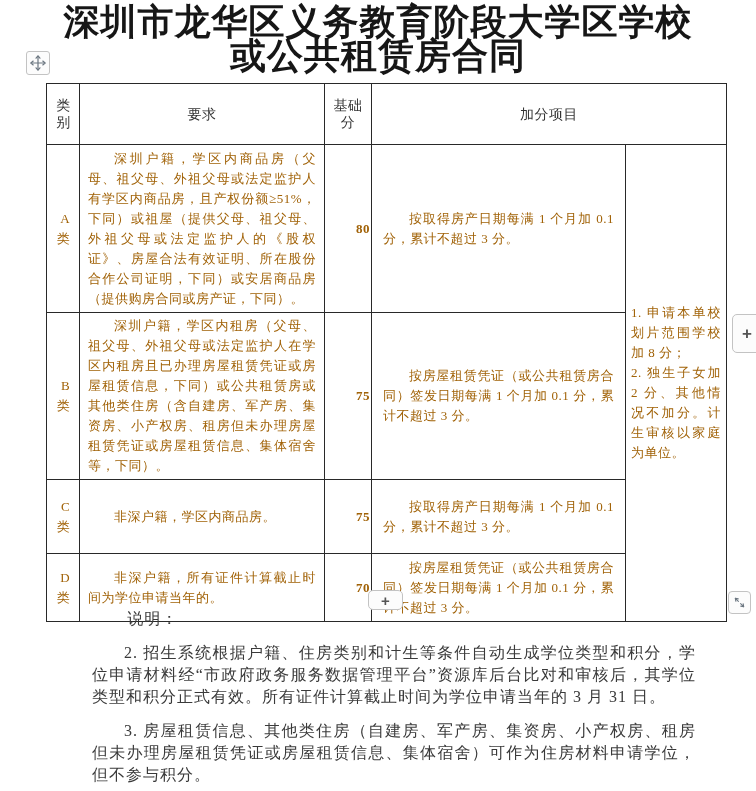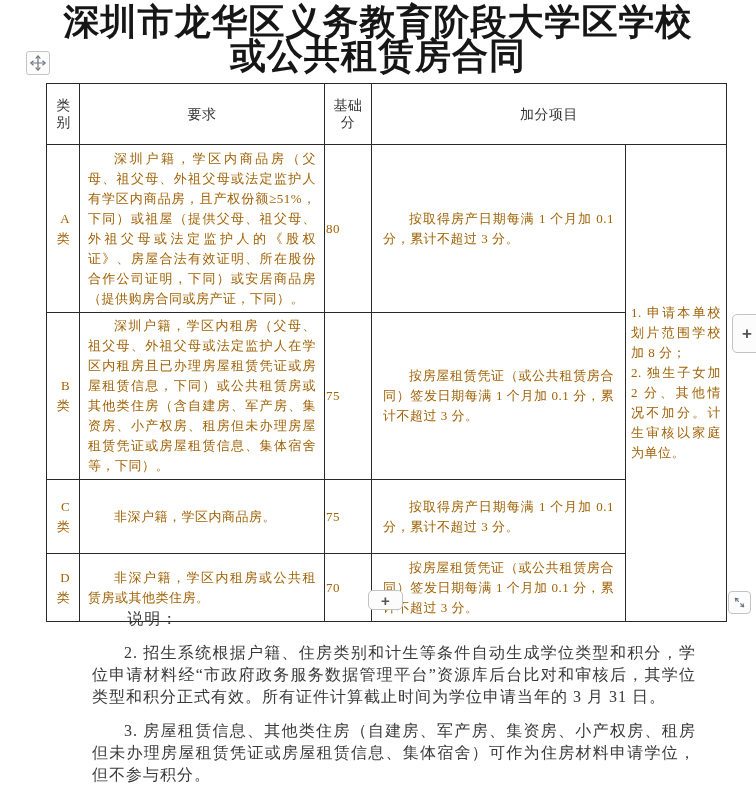--- a/index.html
+++ b/index.html
@@ -37,21 +37,21 @@
   tr.hdr td{text-align:center;font-size:14px;line-height:17px;color:#333;}
   tr.row-hdr{height:36px;}
   tr.row-a{height:168px;}
   tr.row-b{height:161px;}
   tr.row-c{height:74px;}
   tr.row-d{height:68px;}
   td.cat{text-align:center;font-size:15px;line-height:21px;padding:0;}
   .vstack{width:1.1em;margin:10px auto;word-break:break-all;text-align:right;}
   .vstack2{width:2.3em;margin:12px auto;word-break:break-all;text-align:center;}
   td.req{padding:3px 8px;text-align:justify;text-indent:2em;}
-  td.score{text-align:left;font-size:15px;letter-spacing:0;}
+  td.score{text-align:right;font-size:15px;letter-spacing:0;font-weight:bold;}
   td.bonus{padding:3px 11px;text-align:justify;text-indent:2em;line-height:21px;}
   td.sidenote{
     padding:2px 5px;font-size:13px;line-height:21px;letter-spacing:0.2px;
     white-space:pre-line;text-align:justify;
   }
   
   .notes{
     position:absolute;left:80px;top:596px;width:628px;
     font-size:16px;line-height:22px;letter-spacing:1px;
     text-align:justify;color:#3a3a3a;
@@ -120,21 +120,21 @@
           <div class="vstack">C类</div>
         </td>
       <td class="req">非深户籍，学区内商品房。</td>
       <td class="score">75</td>
       <td class="bonus">按取得房产日期每满 1 个月加 0.1 分，累计不超过 3 分。</td>
     </tr>
     <tr class="row-d">
       <td class="cat">
           <div class="vstack">D类</div>
         </td>
-      <td class="req">非深户籍，学区内租房或公共租赁房或其他类住房。</td>
+      <td class="req">非深户籍，所有证件计算截止时间为学位申请当年的。</td>
       <td class="score">70</td>
       <td class="bonus">按房屋租赁凭证（或公共租赁房合同）签发日期每满 1 个月加 0.1 分，累计不超过 3 分。</td>
     </tr>
   </tbody>
 </table>
 
 <div class="widget add-col-btn">+</div>
 <div class="widget add-row-btn">+</div>
 
 <div class="widget resize-handle">

